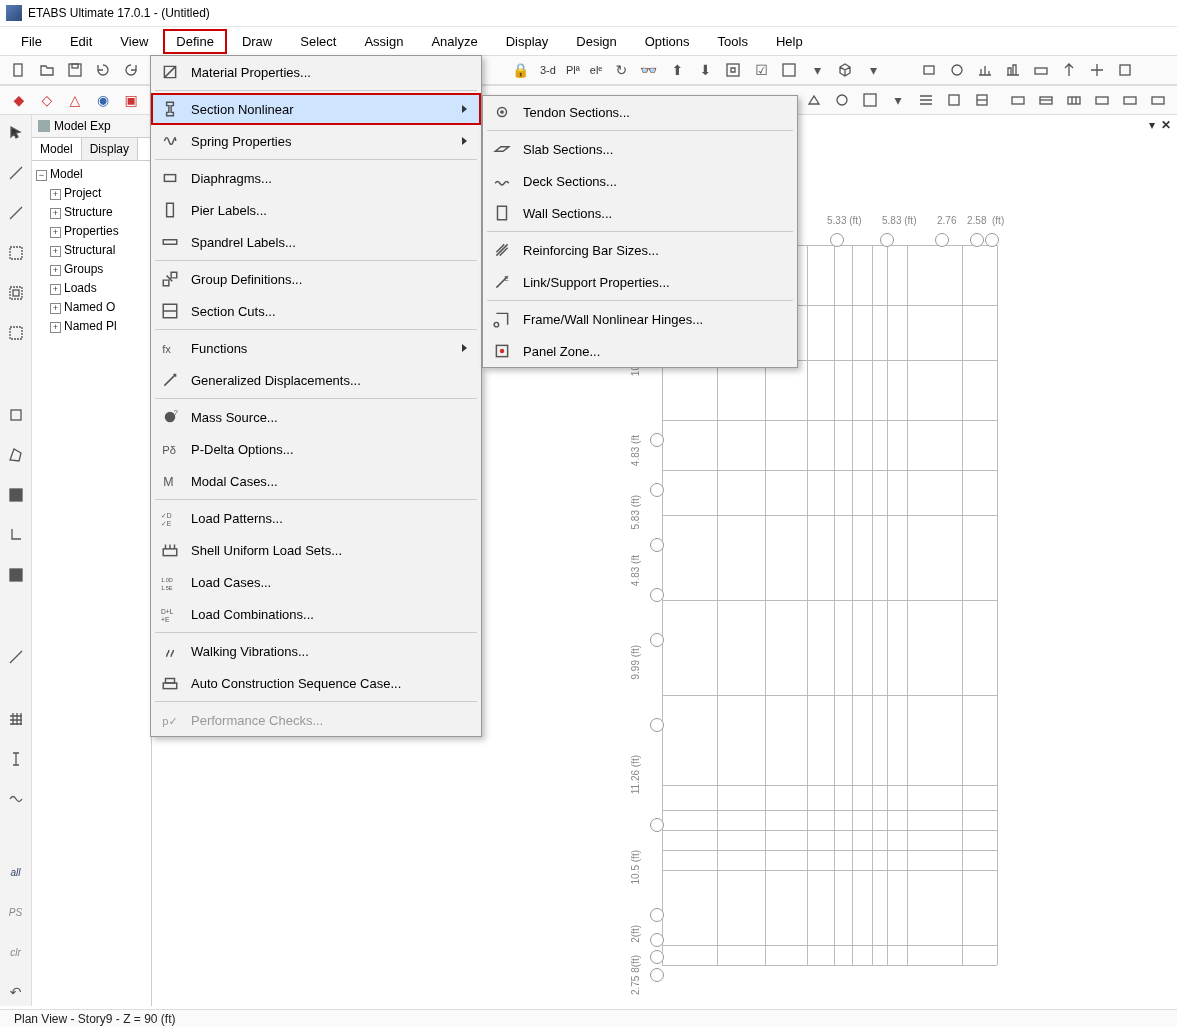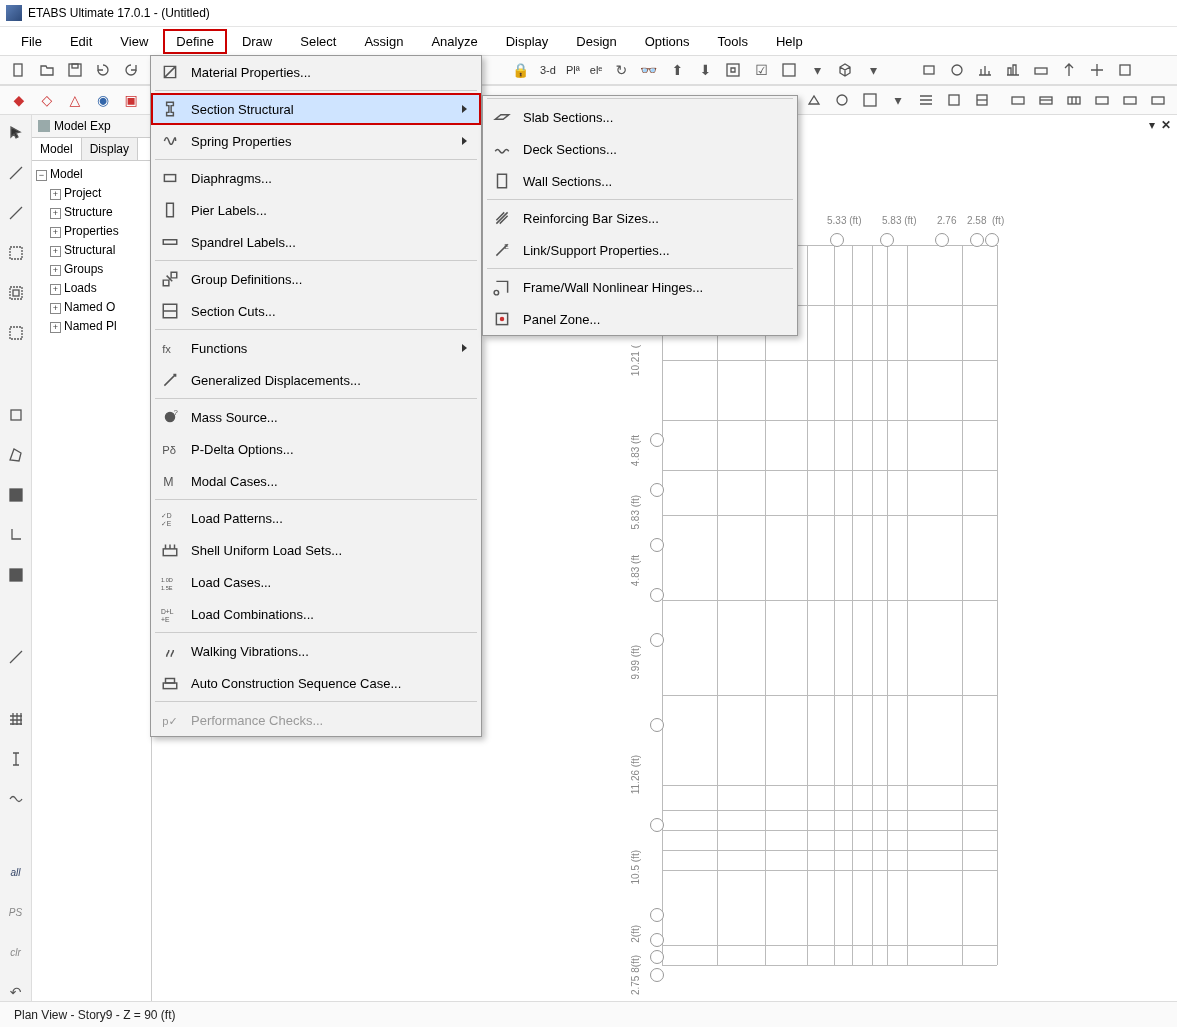--- a/index.html
+++ b/index.html
@@ -199,21 +199,21 @@
   #section-submenu {
     left:482px;
     top:95px;
     width:316px;
   }
 
   
   .statusbar {
     position:absolute;
     left:0;right:0;bottom:0;
-    height:26px;
+    height:18px;
     display:flex;align-items:center;
     padding:0 14px;
     font-size:12px;
     color:#222;
     border-top:1px solid #ddd;
     background:#fafafa;
   }
 
   
   .toolbar-mask {
@@ -632,21 +632,21 @@
       </span>
       <span class="mlabel">Material Properties...</span>
     </div>
     <div class="sep-row"></div>
     <div class="drow highlight">
       <span class="micon">
         <svg viewBox="0 0 16 16">
           <path d="M5 2h6v3h-2v6h2v3H5v-3h2V5H5z"></path>
         </svg>
       </span>
-      <span class="mlabel">Section Structural</span>
+      <span class="mlabel">Section Nonlinear</span>
       <span class="arrow"></span>
     </div>
     <div class="drow">
       <span class="micon">
         <svg viewBox="0 0 16 16">
           <path d="M3 8q2-6 4 0t4 0 2 0"></path>
         </svg>
       </span>
       <span class="mlabel">Spring Properties</span>
       <span class="arrow"></span>
@@ -797,20 +797,29 @@
       <span class="micon">
         <svg viewBox="0 0 16 16">
           <text x="1" y="12" font-size="10" fill="#999" stroke="none">p✓</text>
         </svg>
       </span>
       <span class="mlabel">Performance Checks...</span>
     </div>
   </div>
 
 <div class="dropdown" id="section-submenu">
+    <div class="drow">
+      <span class="micon">
+        <svg viewBox="0 0 16 16">
+          <circle cx="8" cy="8" r="4"></circle>
+          <circle cx="8" cy="8" r="1" fill="#555"></circle>
+        </svg>
+      </span>
+      <span class="mlabel">Tendon Sections...</span>
+    </div>
     <div class="sep-row"></div>
     <div class="drow">
       <span class="micon">
         <svg viewBox="0 0 16 16">
           <path d="M2 10l5-4h7l-5 4z"></path>
         </svg>
       </span>
       <span class="mlabel">Slab Sections...</span>
     </div>
     <div class="drow">

